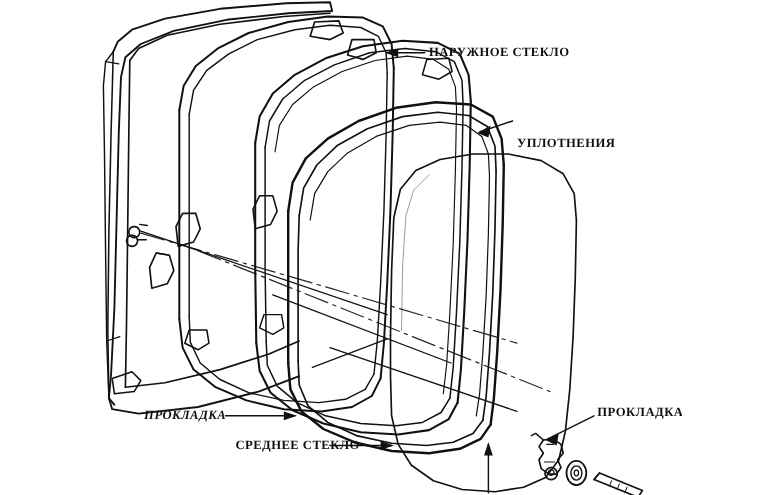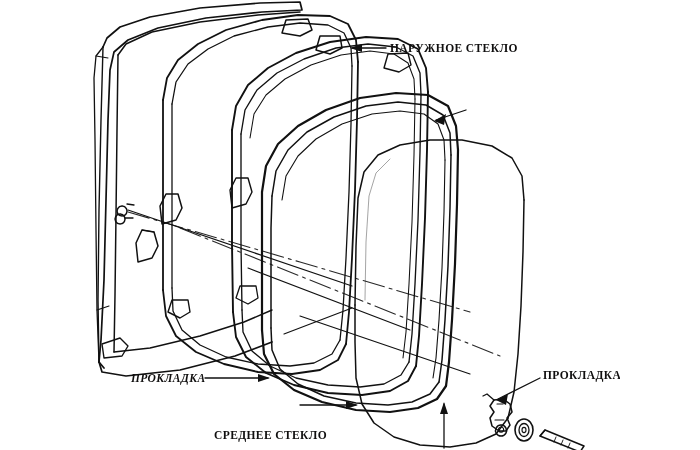--- a/index.html
+++ b/index.html
@@ -30,21 +30,21 @@
     font-size: 11.5px;
     letter-spacing: 0.4px;
     color: #100f0f;
     white-space: pre;
     line-height: 14px;
     user-select: none;
   }
   .lbl-outer-glass   { left: 390px; top: 41px; }
   .lbl-seal-rib      { left: 470px; top: 96px; }
   .lbl-gasket        { left: 131px; top: 371px; font-style: italic; }
-  .lbl-middle-glass  { left: 214px; top: 398px; margin-top: 30px; }
+  .lbl-middle-glass  { left: 214px; top: 398px; }
   .lbl-retainer      { left: 543px; top: 368px; }
 </style>
 </head>
 <body>
 
 <div id="diagram-root">
 
   <svg id="diagram-svg" viewBox="0 0 700 450">
 
     <g fill="none" stroke="#111111" stroke-linecap="round" stroke-linejoin="round">
@@ -217,20 +217,21 @@
         <polygon points="496,400 508,394 506,405"></polygon>
         <polygon points="444,402 440,414 448,414"></polygon>
       </g>
 
     </g>
   </svg>
 
   <div class="callout-label lbl-outer-glass">НАРУЖНОЕ СТЕКЛО</div>
 
   <div class="callout-label lbl-seal-rib">
+    <div>УПЛОТНЕНИЯ</div>
   </div>
 
   <div class="callout-label lbl-gasket">ПРОКЛАДКА</div>
 
   <div class="callout-label lbl-middle-glass">СРЕДНЕЕ СТЕКЛО</div>
 
   <div class="callout-label lbl-retainer">ПРОКЛАДКА</div>
 
 </div>
 

